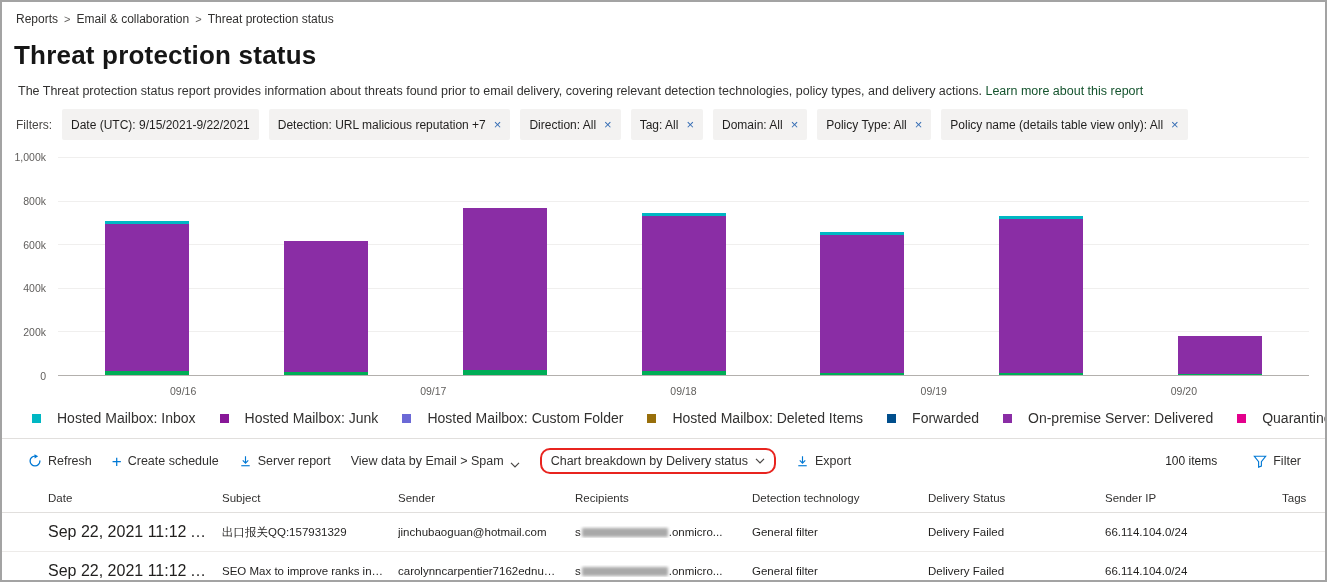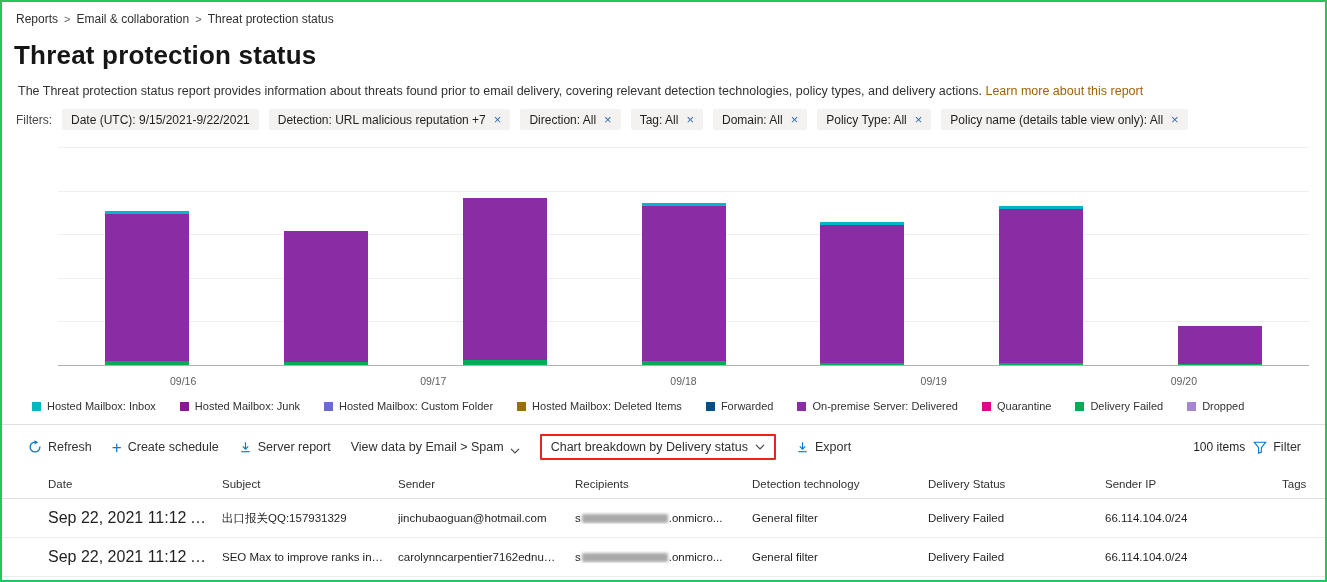--- a/index.html
+++ b/index.html
@@ -1,60 +1,60 @@
 <!DOCTYPE html>
 <html><head>
 <meta charset="utf-8">
 <style>
   * { margin:0; padding:0; box-sizing:border-box; }
   html,body { background:#ffffff; }
   body { font-family:"Liberation Sans", sans-serif; }
-  .page { width:1327px; height:582px; background:#fff; border:2px solid #22c55e; overflow:hidden; position:relative; }
+  .page { width:1327px; height:582px; background:#fff; border:2px solid #a3a3a3; overflow:hidden; position:relative; }
 
   
   .breadcrumb { padding:10px 0 0 14px; font-size:12px; color:#323130; display:flex; align-items:center; gap:6px; }
   .breadcrumb .crumb { cursor:pointer; white-space:nowrap; }
   .breadcrumb .sep { color:#605e5c; font-size:11px; }
 
   
   h1.title { margin:14px 0 0 12px; font-size:26px; font-weight:700; color:#161616; letter-spacing:.2px; }
   .desc { margin:13px 0 0 16px; font-size:12.5px; color:#323130; }
-  .desc .link { color:#a16207; text-decoration:none; cursor:pointer; }
+  .desc .link { color:#14532d; text-decoration:none; cursor:pointer; }
 
   
   .filters { display:flex; align-items:center; gap:10px; margin:11px 0 0 14px; font-size:12px; color:#484644; }
   .chip { display:flex; align-items:center; gap:8px; background:#f3f2f1; padding:3px 9px; border-radius:2px;
-          color:#201f1e; white-space:nowrap; height:21px; cursor:pointer; }
+          color:#201f1e; white-space:nowrap; height:31px; cursor:pointer; }
   .chip .x { color:#356db4; font-size:13px; line-height:1; cursor:pointer; }
 
   
   .chart { position:relative; height:250px; margin:10px 8px 0 8px; }
   .y-axis { position:absolute; left:0; top:7px; bottom:24px; width:44px; }
   .ytick { position:absolute; right:8px; transform:translateY(-50%); font-size:10.5px; color:#605e5c; white-space:nowrap; }
   .plot { position:absolute; left:48px; right:8px; top:7px; bottom:24px; display:flex; border-bottom:1px solid #b3b0ad; }
   .gridline { position:absolute; left:0; right:0; height:1px; background:#f0efee; }
   .bar-slot { flex:1; display:flex; justify-content:center; align-items:flex-end; height:100%; position:relative; cursor:pointer; }
   .bar { width:47%; max-width:92px; height:100%; display:flex; flex-direction:column; justify-content:flex-end; }
   .seg { width:100%; }
   .x-labels { position:absolute; left:48px; right:8px; bottom:0; height:22px; display:flex; }
   .xlab { flex:1; text-align:center; font-size:10.5px; color:#605e5c; padding-top:7px; }
 
   
   .legend { display:flex; align-items:center; gap:24px; margin:10px 0 0 30px; }
-  .legend-item { display:flex; align-items:center; gap:6px; font-size:11px; color:#323130; cursor:pointer; white-space:nowrap; }
+  .legend-item { display:flex; align-items:center; gap:16px; font-size:14px; color:#323130; cursor:pointer; white-space:nowrap; }
   .swatch { width:9px; height:9px; display:inline-block; flex:none; }
 
   
   .divider { border-top:1px solid #e1dfdd; margin-top:12px; }
   .toolbar { display:flex; align-items:center; padding:9px 24px 9px 26px; gap:20px; font-size:12.5px; color:#323130; }
   .tb-btn { display:flex; align-items:flex-end; gap:6px; cursor:pointer; white-space:nowrap; }
   .tb-btn svg { display:block; }
   .plus { color:#0078d4; font-size:17px; line-height:13px; font-weight:400; }
-  .red-box { border:2px solid #e8241f; padding:4px 9px; display:flex; align-items:center; gap:7px; border-radius:1px; cursor:pointer; }
-  .toolbar-right { margin-left:auto; display:flex; align-items:center; gap:8px; }
+  .red-box { border:2px solid #e8241f; padding:4px 9px; display:flex; align-items:center; gap:7px; border-radius:10px; cursor:pointer; }
+  .toolbar-right { margin-left:auto; display:flex; align-items:center; gap:36px; }
   .items-count { font-size:12px; color:#201f1e; }
 
   
   .trow { display:grid; grid-template-columns:174px 176px 177px 177px 176px 177px 177px 1fr; padding-left:46px; align-items:center; }
   .thead { height:30px; font-size:11.5px; color:#323130; border-bottom:1px solid #e1dfdd; cursor:default; }
   .thead .cell { cursor:pointer; }
   .tbody .trow { height:39px; font-size:11.5px; color:#201f1e; border-bottom:1px solid #edebe9; cursor:pointer; }
   .cell { overflow:hidden; text-overflow:ellipsis; white-space:nowrap; padding-right:14px; }
   .cell.date { font-size:16px; }
   .recip { display:flex; align-items:center; }
@@ -104,20 +104,28 @@
       <span>Policy Type: All</span>
       <span class="x">×</span>
     </div>
     <div class="chip">
       <span>Policy name (details table view only): All</span>
       <span class="x">×</span>
     </div>
   </div>
 
   <div class="chart">
+    <div class="y-axis">
+        <span class="ytick" style="top: 0%;">1,000k</span>
+        <span class="ytick" style="top: 20%;">800k</span>
+        <span class="ytick" style="top: 40%;">600k</span>
+        <span class="ytick" style="top: 60%;">400k</span>
+        <span class="ytick" style="top: 80%;">200k</span>
+        <span class="ytick" style="top: 100%;">0</span>
+      </div>
     <div class="plot">
         <div class="gridline" style="top: 0%;"></div>
         <div class="gridline" style="top: 20%;"></div>
         <div class="gridline" style="top: 40%;"></div>
         <div class="gridline" style="top: 60%;"></div>
         <div class="gridline" style="top: 80%;"></div>
         <div class="bar-slot">
           <div class="bar">
             <div class="seg" style="height: 1%; background-color: rgb(0, 183, 195);"></div>
             <div class="seg" style="height: 67.7%; background-color: rgb(138, 45, 165);"></div>

